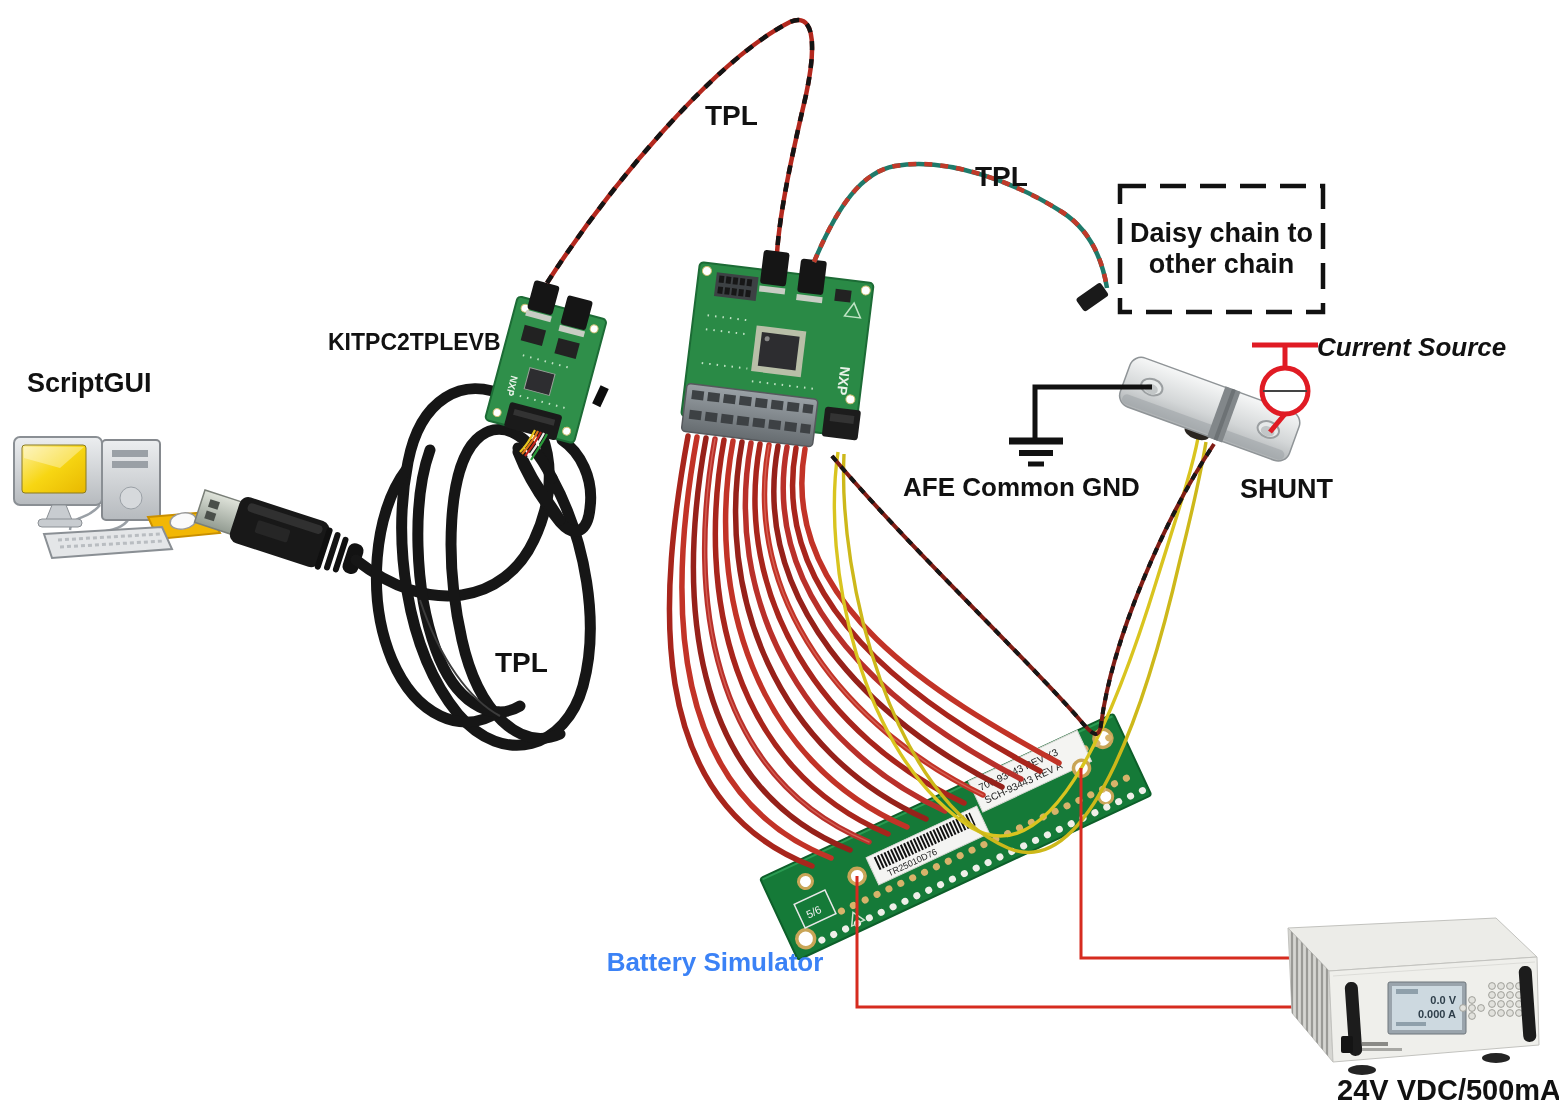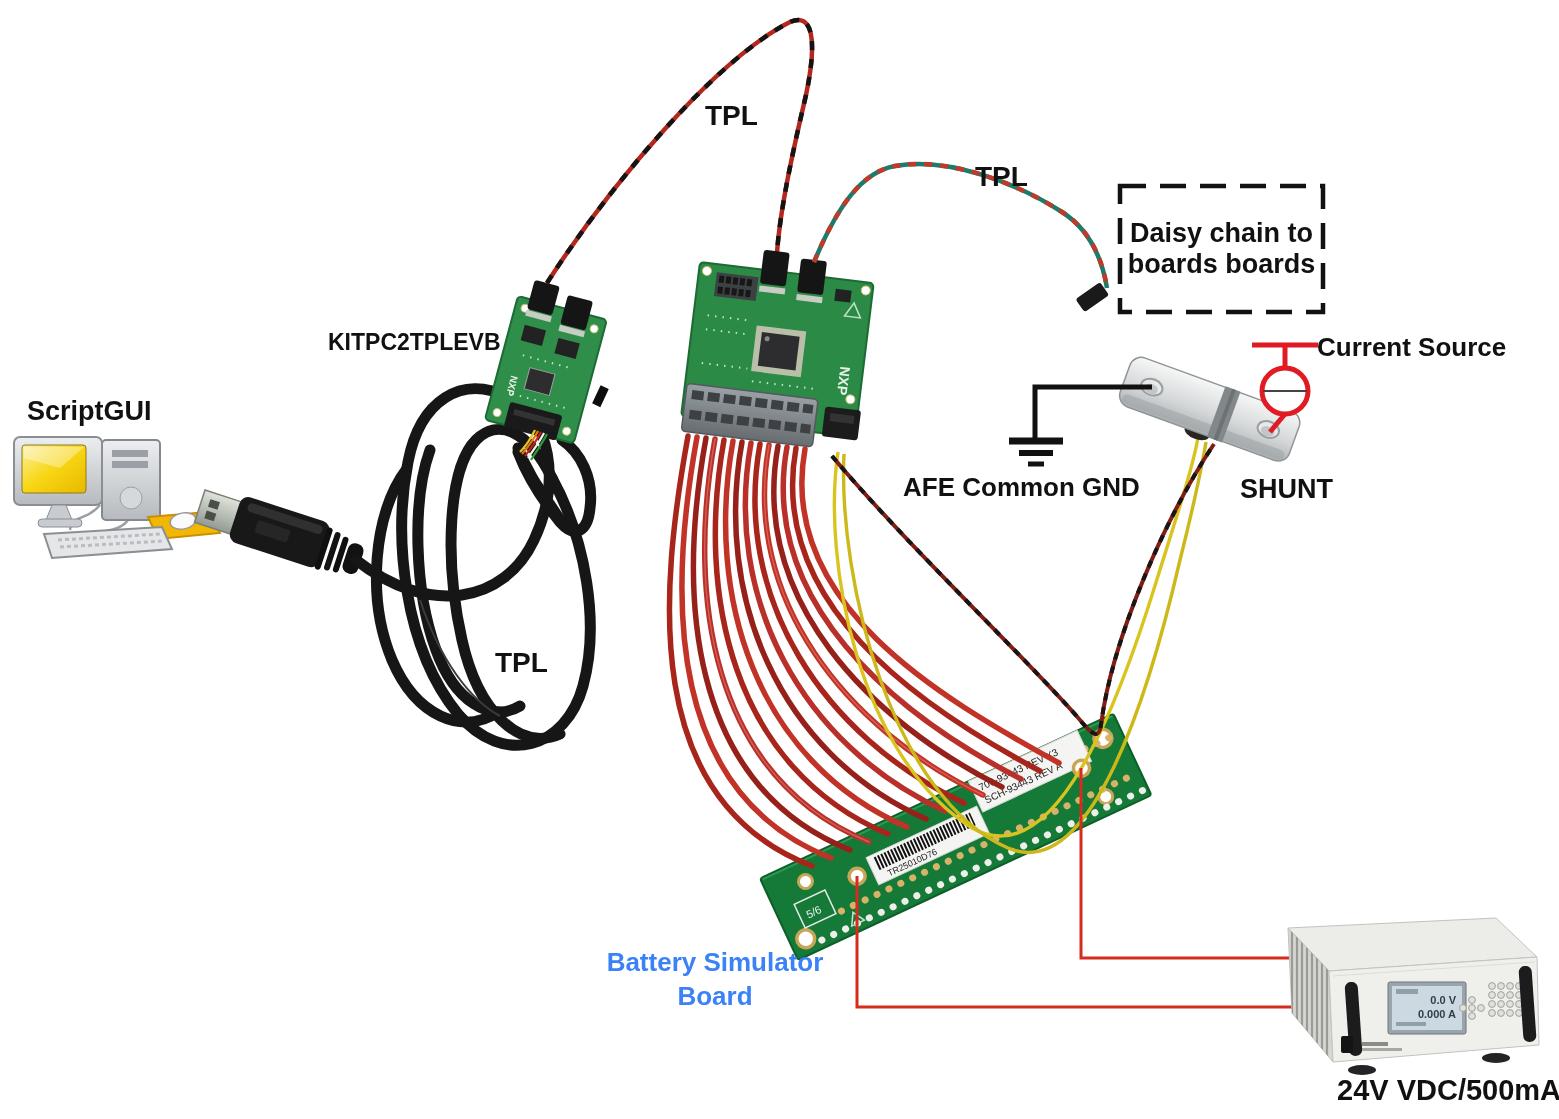--- a/index.html
+++ b/index.html
@@ -322,28 +322,27 @@
     <rect x="1341" y="1036" width="12" height="17" rx="2" fill="#141414"></rect>
     <rect x="1362" y="1042" width="26" height="4" fill="#8a8a86"></rect>
     <rect x="1362" y="1048" width="40" height="3" fill="#a8a8a4"></rect>
   </g>
 </svg>
 
 <div class="labels">
   <div class="lbl" style="left:705px;top:100px;font-size:28px;">TPL</div>
   <div class="lbl" style="left:975px;top:161px;font-size:28px;">TPL</div>
   <div class="lbl" style="left:328px;top:317px;font-size:23px;margin-top:12px;">KITPC2TPLEVB</div>
-  <div class="lbl" style="left:27px;top:396px;font-size:27px;">ScriptGUI</div>
+  <div class="lbl" style="left:27px;top:368px;font-size:27px;">ScriptGUI</div>
   <div class="daisy-box-text">
     <span>Daisy chain to</span>
-    <span>boards boards</span>
+    <span>other chain</span>
   </div>
-  <div class="lbl" style="left:1317px;top:332px;font-size:26px;">Current Source</div>
+  <div class="lbl" style="left:1317px;top:332px;font-size:26px;font-style:italic;">Current Source</div>
   <div class="lbl" style="left:903px;top:472px;font-size:26px;">AFE Common GND</div>
   <div class="lbl" style="left:1197px;top:474px;font-size:27px;padding-left:43px;">SHUNT</div>
   <div class="battery-label">
     <div>Battery Simulator</div>
-    <div>Board</div>
   </div>
   <div class="lbl" style="left:1337px;top:1074px;font-size:29px;">24V VDC/500mA</div>
 </div>
 
 </div>
 
 </body></html>

